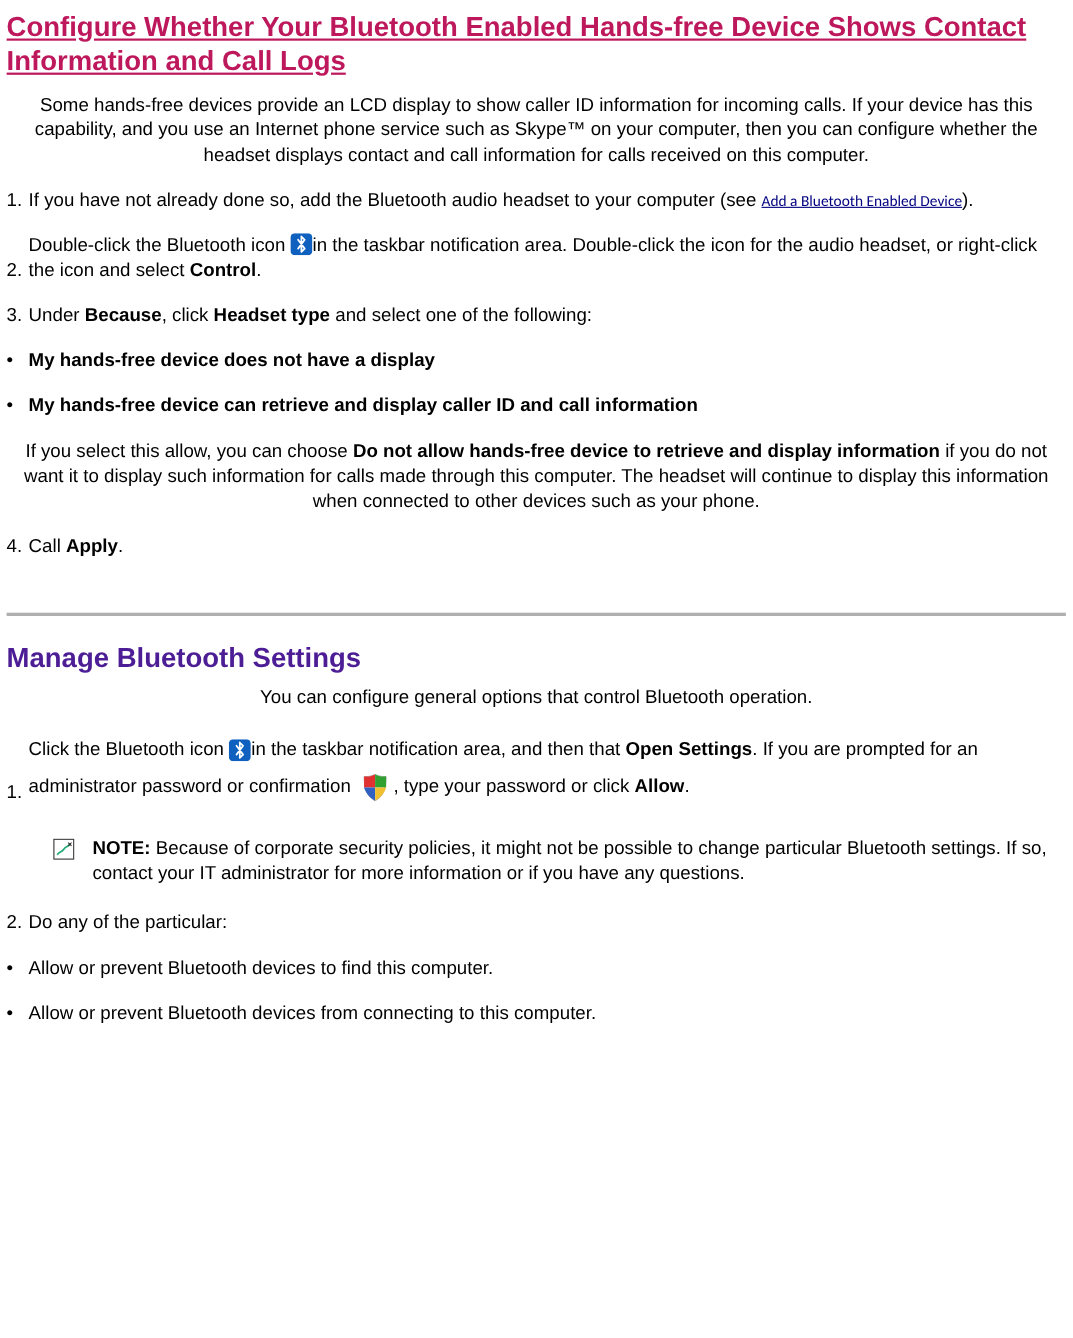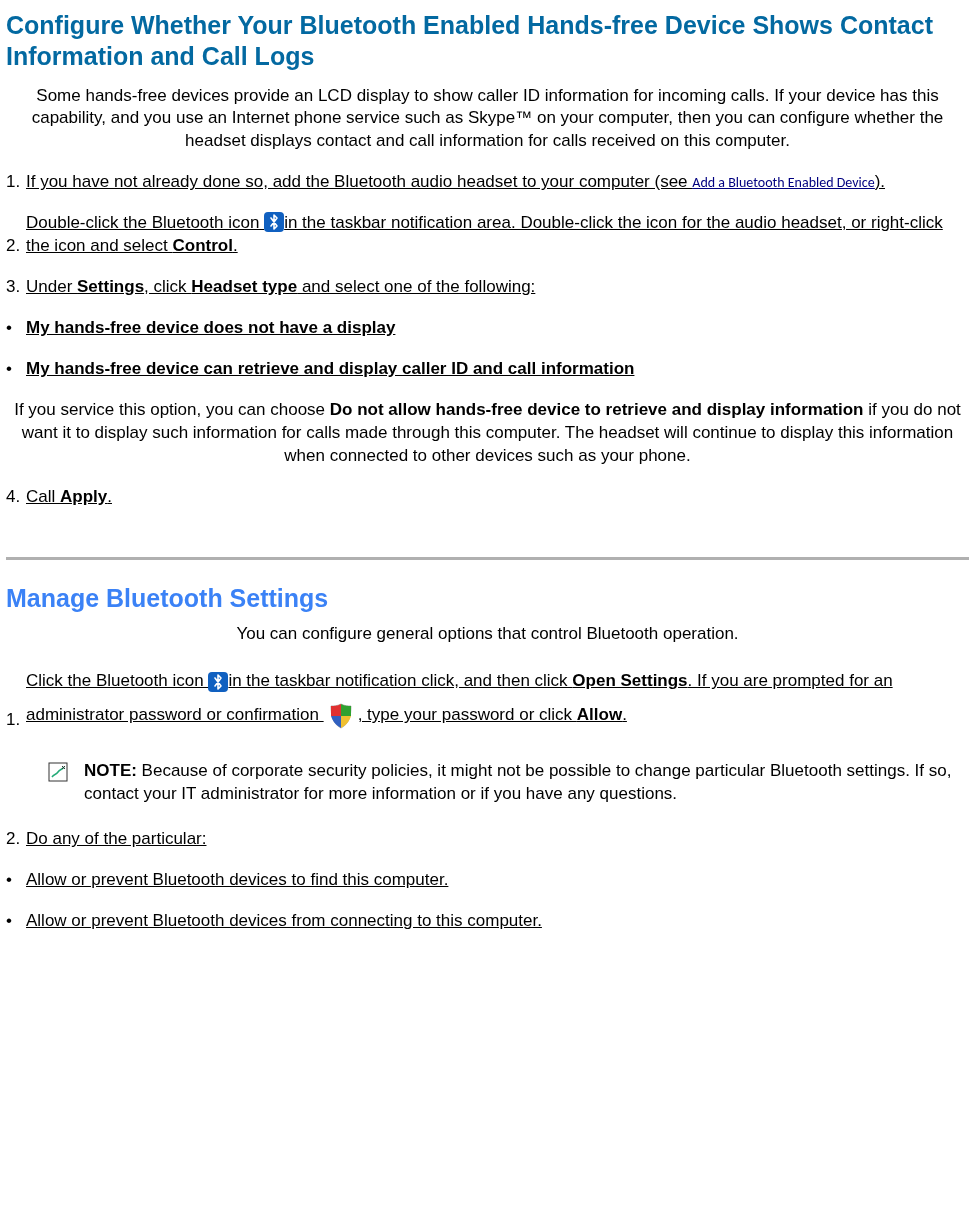--- a/index.html
+++ b/index.html
@@ -6,47 +6,48 @@
     font-family: Verdana, Geneva, sans-serif;
     font-size: 17px;
     color: #000;
     margin: 0;
     padding: 6px 6px 20px 6px;
     width: 975px;
     box-sizing: border-box;
     line-height: 1.35;
   }
   h1 {
-    color: #0369a1;
+    color: #be185d;
     font-size: 25px;
     font-weight: bold;
     margin: 4px 0 12px 0;
     line-height: 1.25;
+    text-decoration: underline;
   }
   h2 {
-    color: #3b82f6;
+    color: #4c1d95;
     font-size: 25px;
     font-weight: bold;
     margin: 22px 0 8px 0;
   }
   p {
     margin: 0 0 18px 0;
     text-align: center;
   }
   .num-row {
     display: flex;
     align-items: flex-end;
     margin-bottom: 18px;
   }
   .num-row.align-baseline { align-items:baseline; }
   .num {
     width: 20px;
     flex: 0 0 20px;
   }
-  .content { flex: 1; text-decoration: underline; }
+  .content { flex: 1; }
   .bullet-row {
     display: flex;
     margin-bottom: 18px;
   }
   .bullet {
     width: 20px;
     flex: 0 0 20px;
   }
   a.hlink {
     color: #000080;
@@ -108,36 +109,36 @@
     <span>Double-click the Bluetooth icon </span><span class="bt-icon"><svg viewBox="0 0 20 20">
           <rect x="0" y="0" width="20" height="20" rx="4" fill="#1060c0"></rect>
           <path d="M7 6 L13 14 L10 17 L10 3 L13 6 L7 14" stroke="#fff" stroke-width="1.6" fill="none" stroke-linejoin="round" stroke-linecap="round"></path>
         </svg></span><span>in the taskbar notification area. Double-click the icon for the audio headset, or right-click the icon and select </span><strong>Control</strong><span>.</span>
   </div>
 </div>
 
 <div class="num-row align-baseline">
   <div class="num">3.</div>
   <div class="content">
-    <span>Under </span><strong>Settings</strong><span>, click </span><strong>Headset type</strong><span> and select one of the following:</span>
+    <span>Under </span><strong>Because</strong><span>, click </span><strong>Headset type</strong><span> and select one of the following:</span>
   </div>
 </div>
 
 <div class="bullet-row">
   <div class="bullet">•</div>
   <div class="content"><strong>My hands-free device does not have a display</strong></div>
 </div>
 
 <div class="bullet-row">
   <div class="bullet">•</div>
   <div class="content"><strong>My hands-free device can retrieve and display caller ID and call information</strong></div>
 </div>
 
 <p>
-  <span>If you service this option, you can choose </span><strong>Do not allow hands-free device to retrieve and display information</strong><span> if you do not want it to display such information for calls made through this computer. The headset will continue to display this information when connected to other devices such as your phone.</span>
+  <span>If you select this allow, you can choose </span><strong>Do not allow hands-free device to retrieve and display information</strong><span> if you do not want it to display such information for calls made through this computer. The headset will continue to display this information when connected to other devices such as your phone.</span>
 </p>
 
 <div class="num-row align-baseline">
   <div class="num">4.</div>
   <div class="content">
     <span>Call </span><strong>Apply</strong><span>.</span>
   </div>
 </div>
 
 <hr>
@@ -145,21 +146,21 @@
 <h2>Manage Bluetooth Settings</h2>
 
 <p>You can configure general options that control Bluetooth operation.</p>
 
 <div class="num-row">
   <div class="num">1.</div>
   <div class="content" style="line-height:2.0;">
     <span>Click the Bluetooth icon </span><span class="bt-icon"><svg viewBox="0 0 20 20">
           <rect x="0" y="0" width="20" height="20" rx="4" fill="#1060c0"></rect>
           <path d="M7 6 L13 14 L10 17 L10 3 L13 6 L7 14" stroke="#fff" stroke-width="1.6" fill="none" stroke-linejoin="round" stroke-linecap="round"></path>
-        </svg></span><span>in the taskbar notification click, and then click </span><strong>Open Settings</strong><span>. If you are prompted for an administrator password or confirmation </span><span class="shield-icon"><svg viewBox="0 0 30 30">
+        </svg></span><span>in the taskbar notification area, and then that </span><strong>Open Settings</strong><span>. If you are prompted for an administrator password or confirmation </span><span class="shield-icon"><svg viewBox="0 0 30 30">
           <path d="M15 3 C11 5 8 5 5 5 C5 15 7 23 15 27 C23 23 25 15 25 5 C22 5 19 5 15 3 Z" fill="#f5f5f5" stroke="#888" stroke-width="0.6"></path>
           <path d="M15 3 C11 5 8 5 5 5 L5 15 L15 15 Z" fill="#e03030"></path>
           <path d="M15 3 C19 5 22 5 25 5 L25 15 L15 15 Z" fill="#30a030"></path>
           <path d="M5 15 L15 15 L15 27 C7 23 5 15 5 15 Z" fill="#3060c0"></path>
           <path d="M25 15 L15 15 L15 27 C23 23 25 15 25 15 Z" fill="#f0c030"></path>
         </svg></span><span>, type your password or click </span><strong>Allow</strong><span>.</span>
   </div>
 </div>
 
 <div class="note-block">

